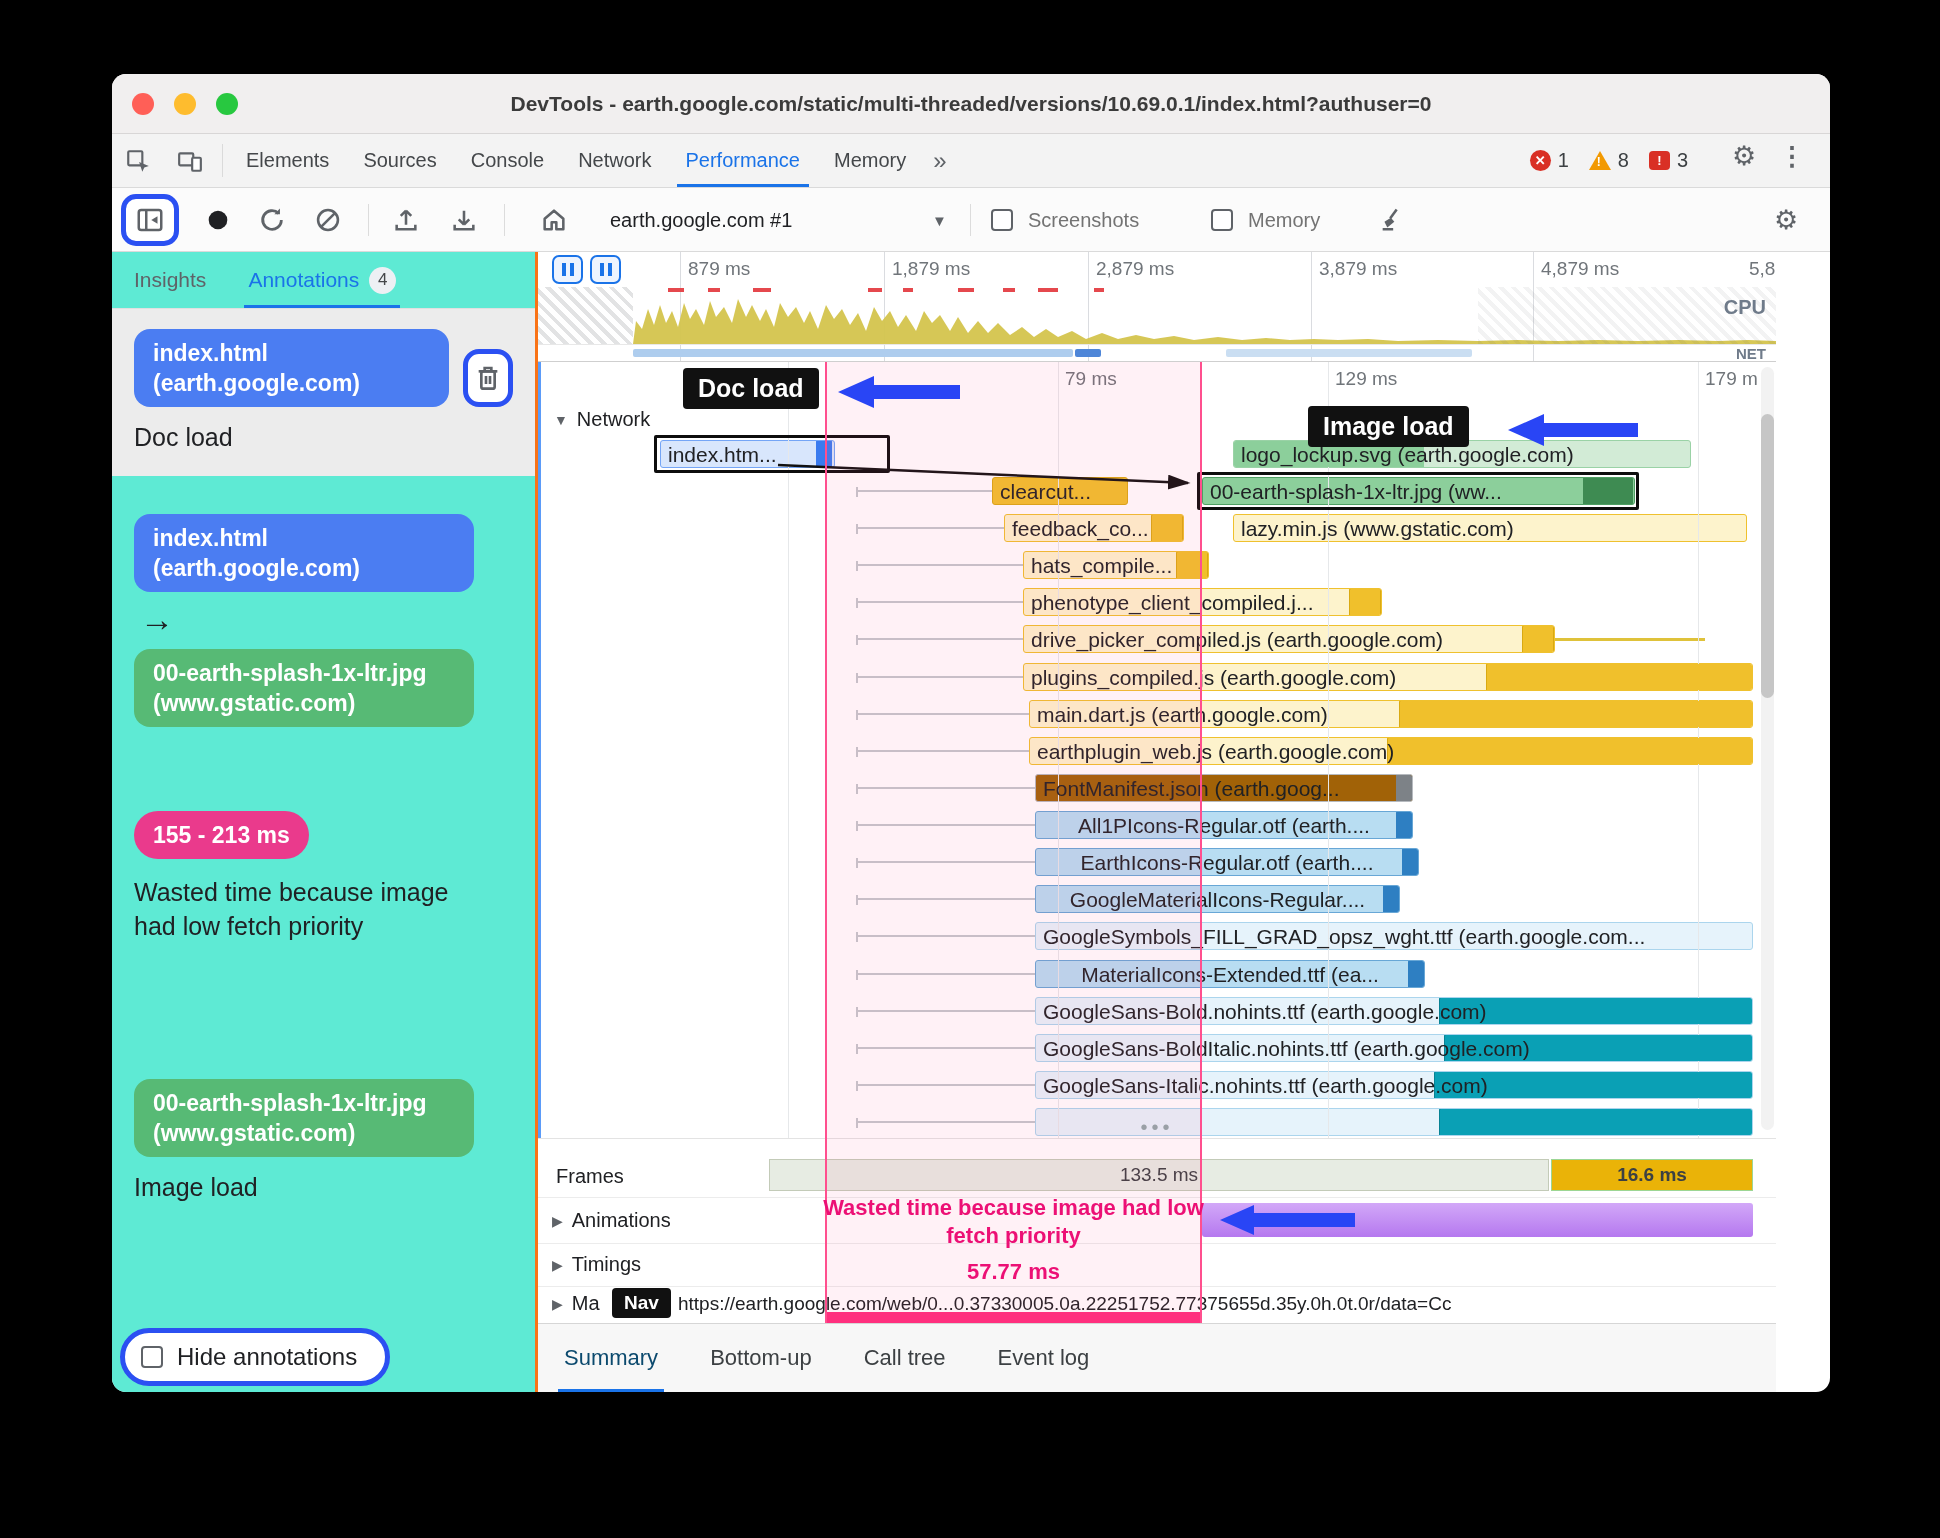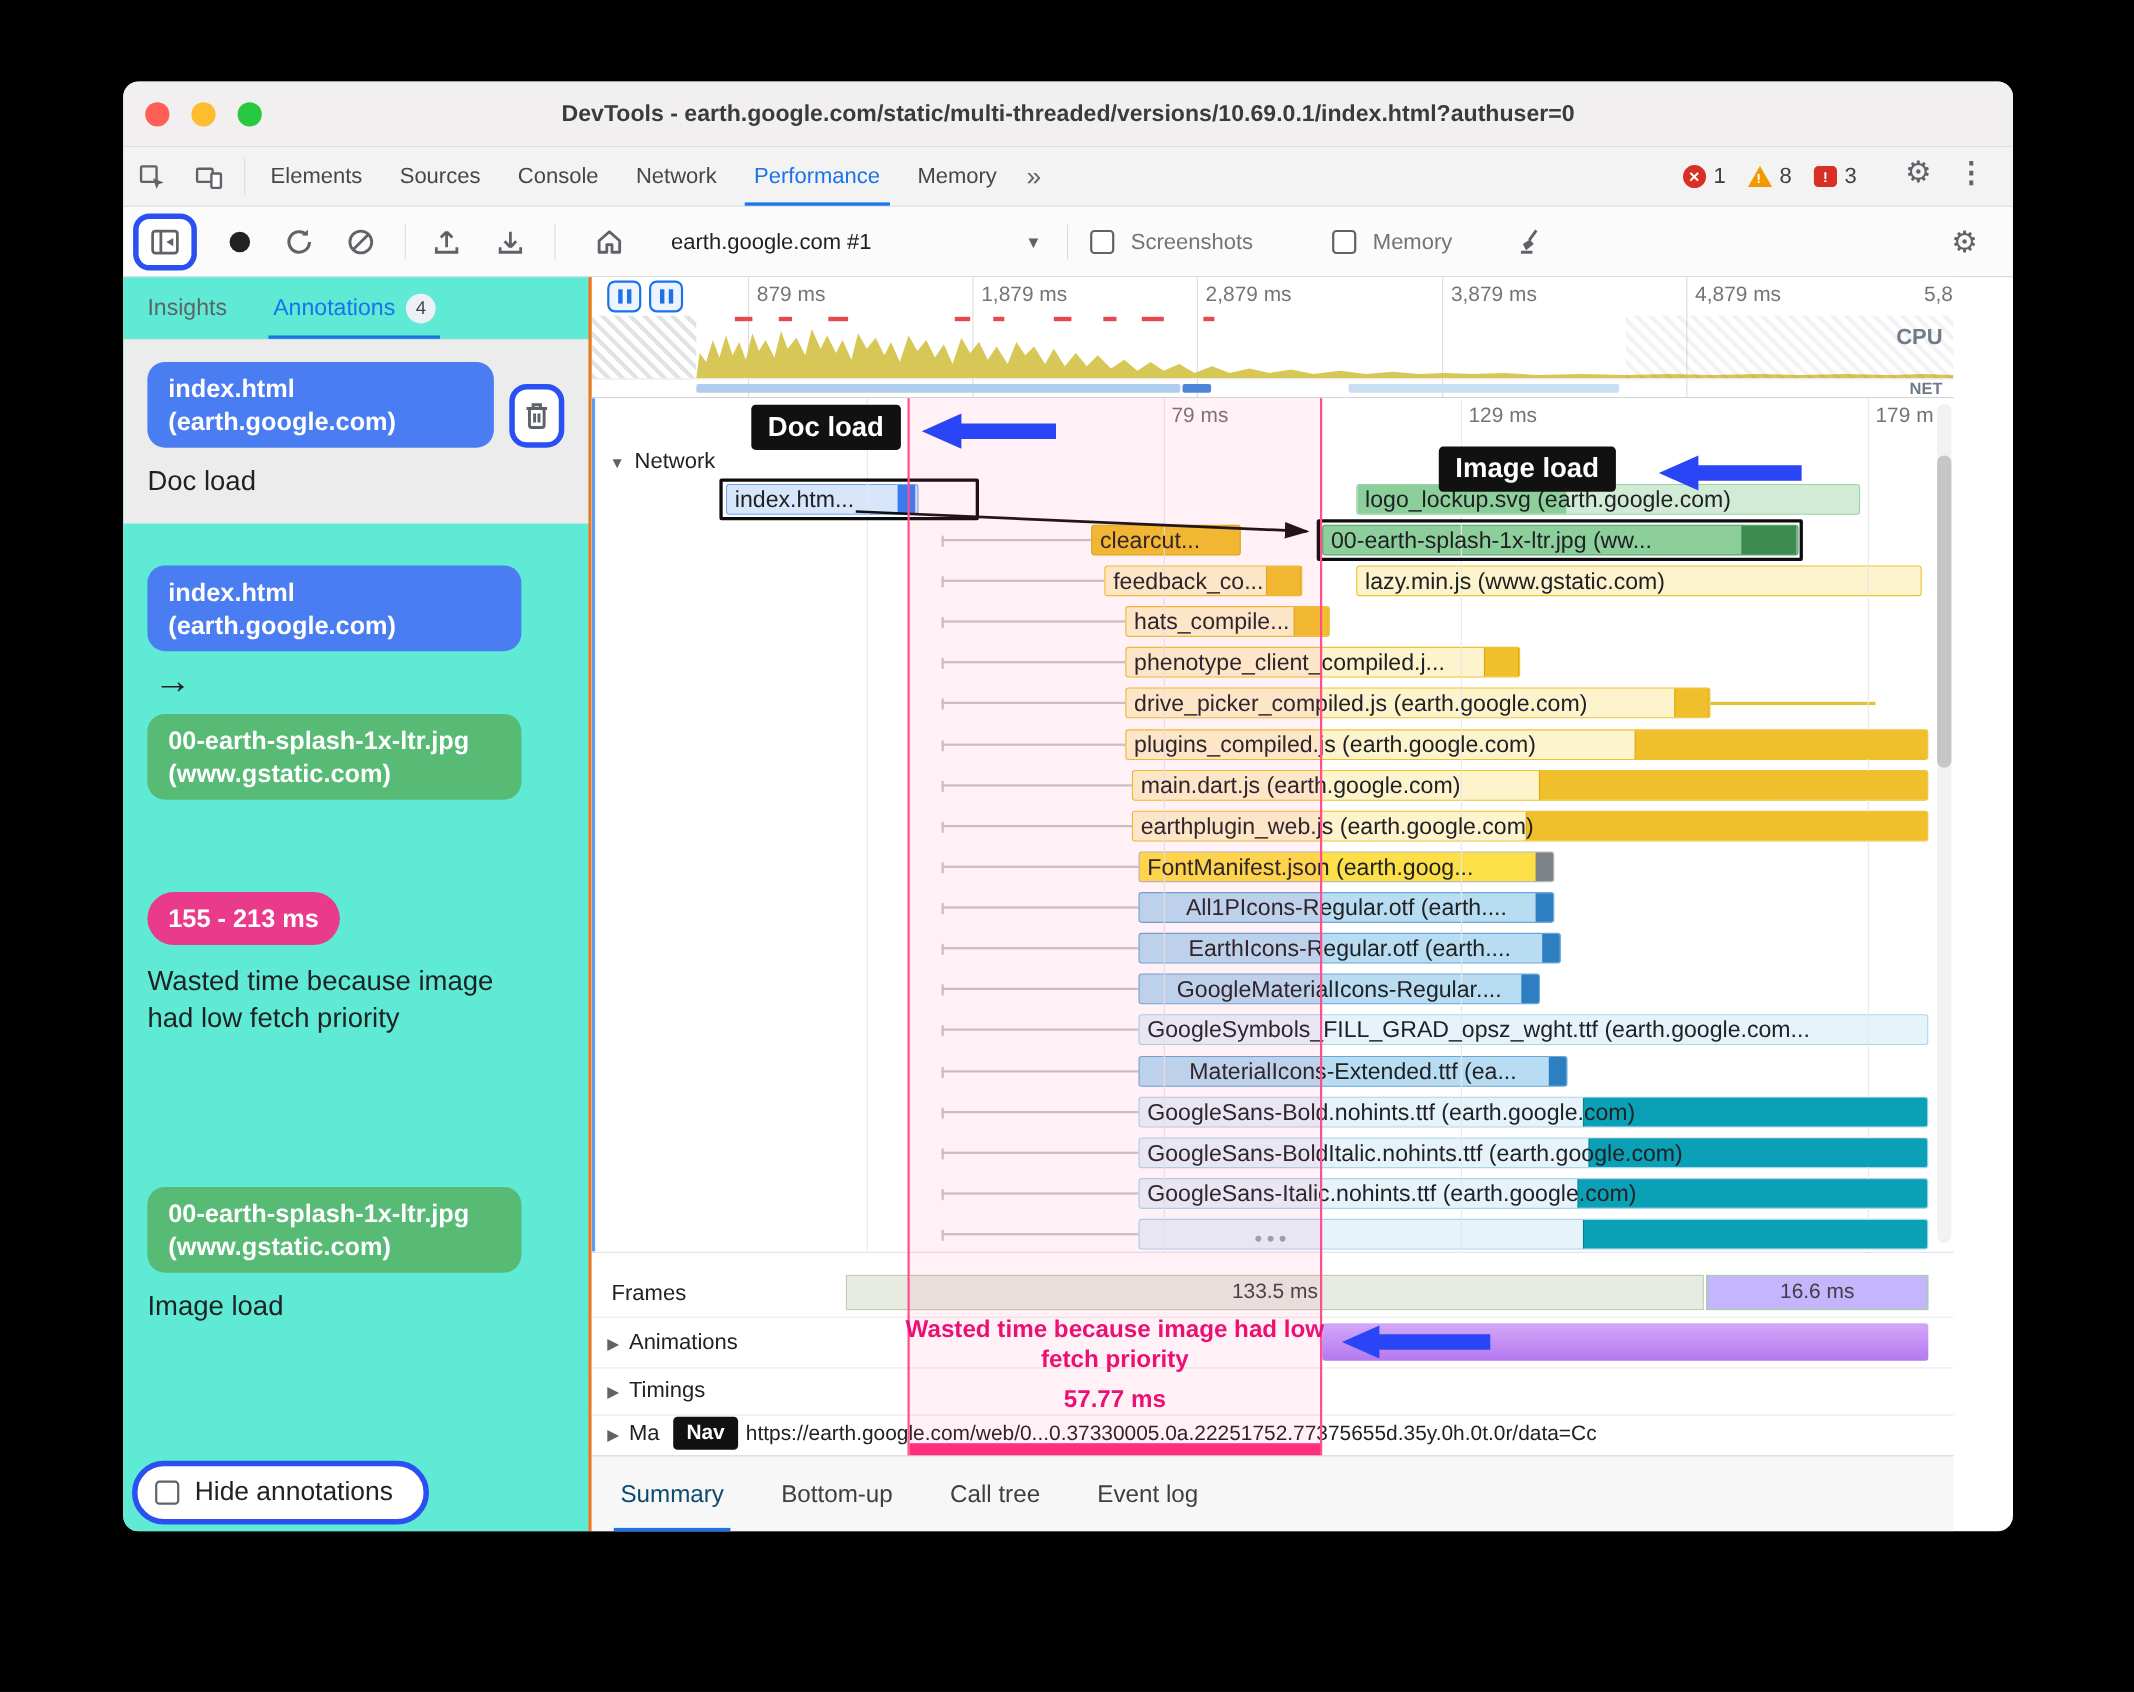--- a/index.html
+++ b/index.html
@@ -113,21 +113,21 @@
   .seg{position:absolute;top:-1.5px;bottom:-1.5px;border-radius:2px;z-index:1;}
   .bar.js-pale{background:#fdf3cc;border:1.5px solid #efc12e;}
   .bar.js-solid{background:#f0c02c;border:1.5px solid #d9a912;}
   .seg.js-solid-seg{background:#f0c02c;border:1.5px solid #d9a912;}
   .bar.doc{background:#d8e6fc;border:1.5px solid #74a5f6;}
   .seg.doc-dark{background:#3a7bef;}
   .bar.img{background:#8ccf9b;border:1.5px solid #4f9f63;}
   .seg.img-dark{background:#3e8b52;}
   .bar.img-pale{background:#d2ebd6;border:1.5px solid #9ad2a6;}
   .seg.img-med{background:#8ccf9b;}
-  .bar.gray{background:#fde047;border:1.5px solid #b6babf;}
+  .bar.gray{background:#a16207;border:1.5px solid #b6babf;}
   .seg.gray-dark{background:#7d8287;}
   .bar.font-blue{background:#b8ddf2;border:1.5px solid #68a7d6;text-align:center;}
   .seg.font-dark{background:#2e7fc2;}
   .bar.font-pale{background:#e6f3fb;border:1.5px solid #abd5ed;}
   .seg.teal-seg{background:#0aa0b5;border:1.5px solid #078294;}
   .bar.tail{height:3px;border:0;border-radius:0;background:#dfc23a;transform:translateY(13px);}
   .annot-box{position:absolute;border:3px solid #0d0d0d;border-radius:2px;z-index:24;pointer-events:none;}
   .tl-badge{position:absolute;background:#111;color:#fff;font-weight:bold;font-size:25px;
     padding:6px 15px;border-radius:4px;z-index:40;cursor:pointer;}
   .fat-arrow{position:absolute;z-index:40;pointer-events:none;}
@@ -135,21 +135,21 @@
   .scrollbar{position:absolute;right:2px;top:5px;bottom:8px;width:13px;background:#f2f2f2;border-radius:7px;}
   .scroll-thumb{position:absolute;left:0;top:47px;width:13px;height:284px;background:#c6c6c6;border-radius:7px;cursor:pointer;}
   .dots-handle{position:absolute;top:864px;left:50%;transform:translateX(-50%);color:#9aa0a6;
     font-size:20px;letter-spacing:4px;z-index:45;cursor:pointer;}
   
   .lower{position:absolute;left:0;top:886px;width:100%;height:185px;border-top:1px solid #e3e3e3;background:#fff;}
   .hline{position:absolute;left:0;right:0;height:1px;background:#ececec;}
   .track-label{position:absolute;display:flex;align-items:center;gap:9px;font-size:20px;color:#202124;cursor:pointer;z-index:8;}
   .frame-seg{position:absolute;top:20px;height:32px;border:1px solid #c3cbb8;background:#e7ece3;
     font-size:19px;color:#3c4043;display:flex;align-items:center;justify-content:center;}
-  .frame-seg.frame-green{background:#c4b5fd;border-color:#9cd694;}
+  .frame-seg.frame-green{background:#eab308;border-color:#9cd694;font-weight:bold;}
   .anim-bar{position:absolute;left:664px;top:64px;width:551px;height:34px;border-radius:3px;
     background:linear-gradient(180deg,#d2a8f8,#b578ef);}
   .nav-badge{position:absolute;left:74px;top:149px;background:#111;color:#fff;font-weight:bold;
     font-size:19px;padding:4px 12px;border-radius:4px;z-index:9;}
   .main-url{position:absolute;left:140px;top:154px;width:1000px;font-size:19px;color:#202124;
     white-space:nowrap;overflow:hidden;}
   
   .band{position:absolute;left:287px;top:110px;width:377px;height:961px;z-index:30;pointer-events:none;
     border-left:2.5px solid #ff4f8e;border-right:2.5px solid #ff4f8e;background:rgba(255,79,142,.08);}
   .band-foot{position:absolute;left:0;right:0;bottom:0;height:11px;background:#ff2f7e;}

